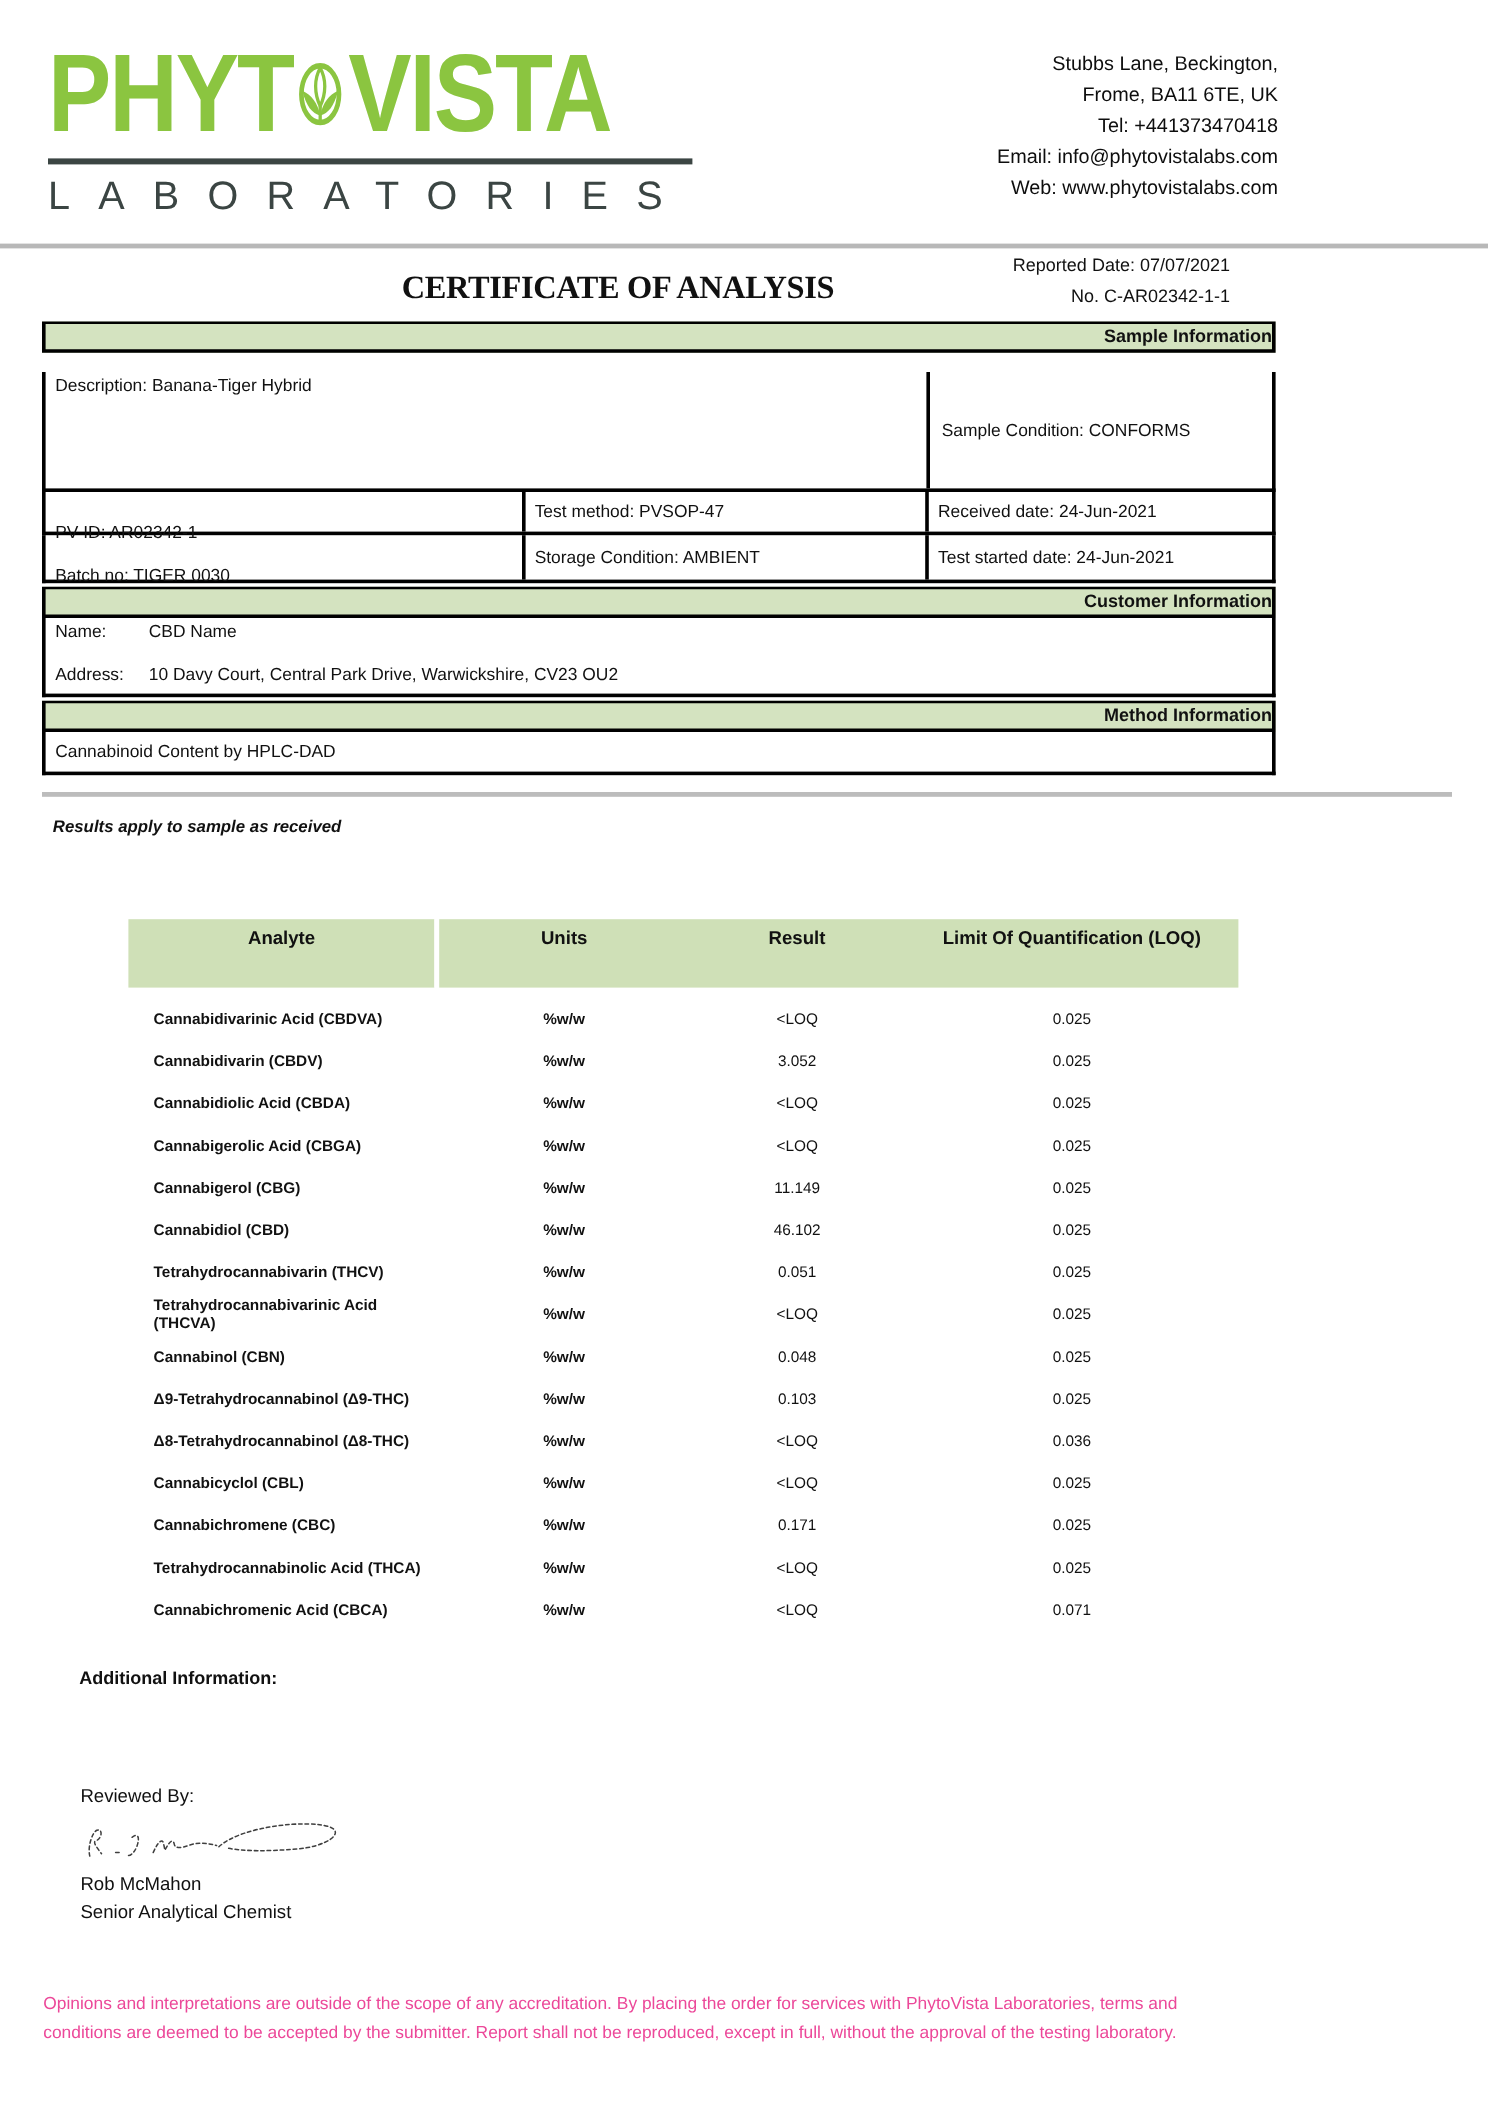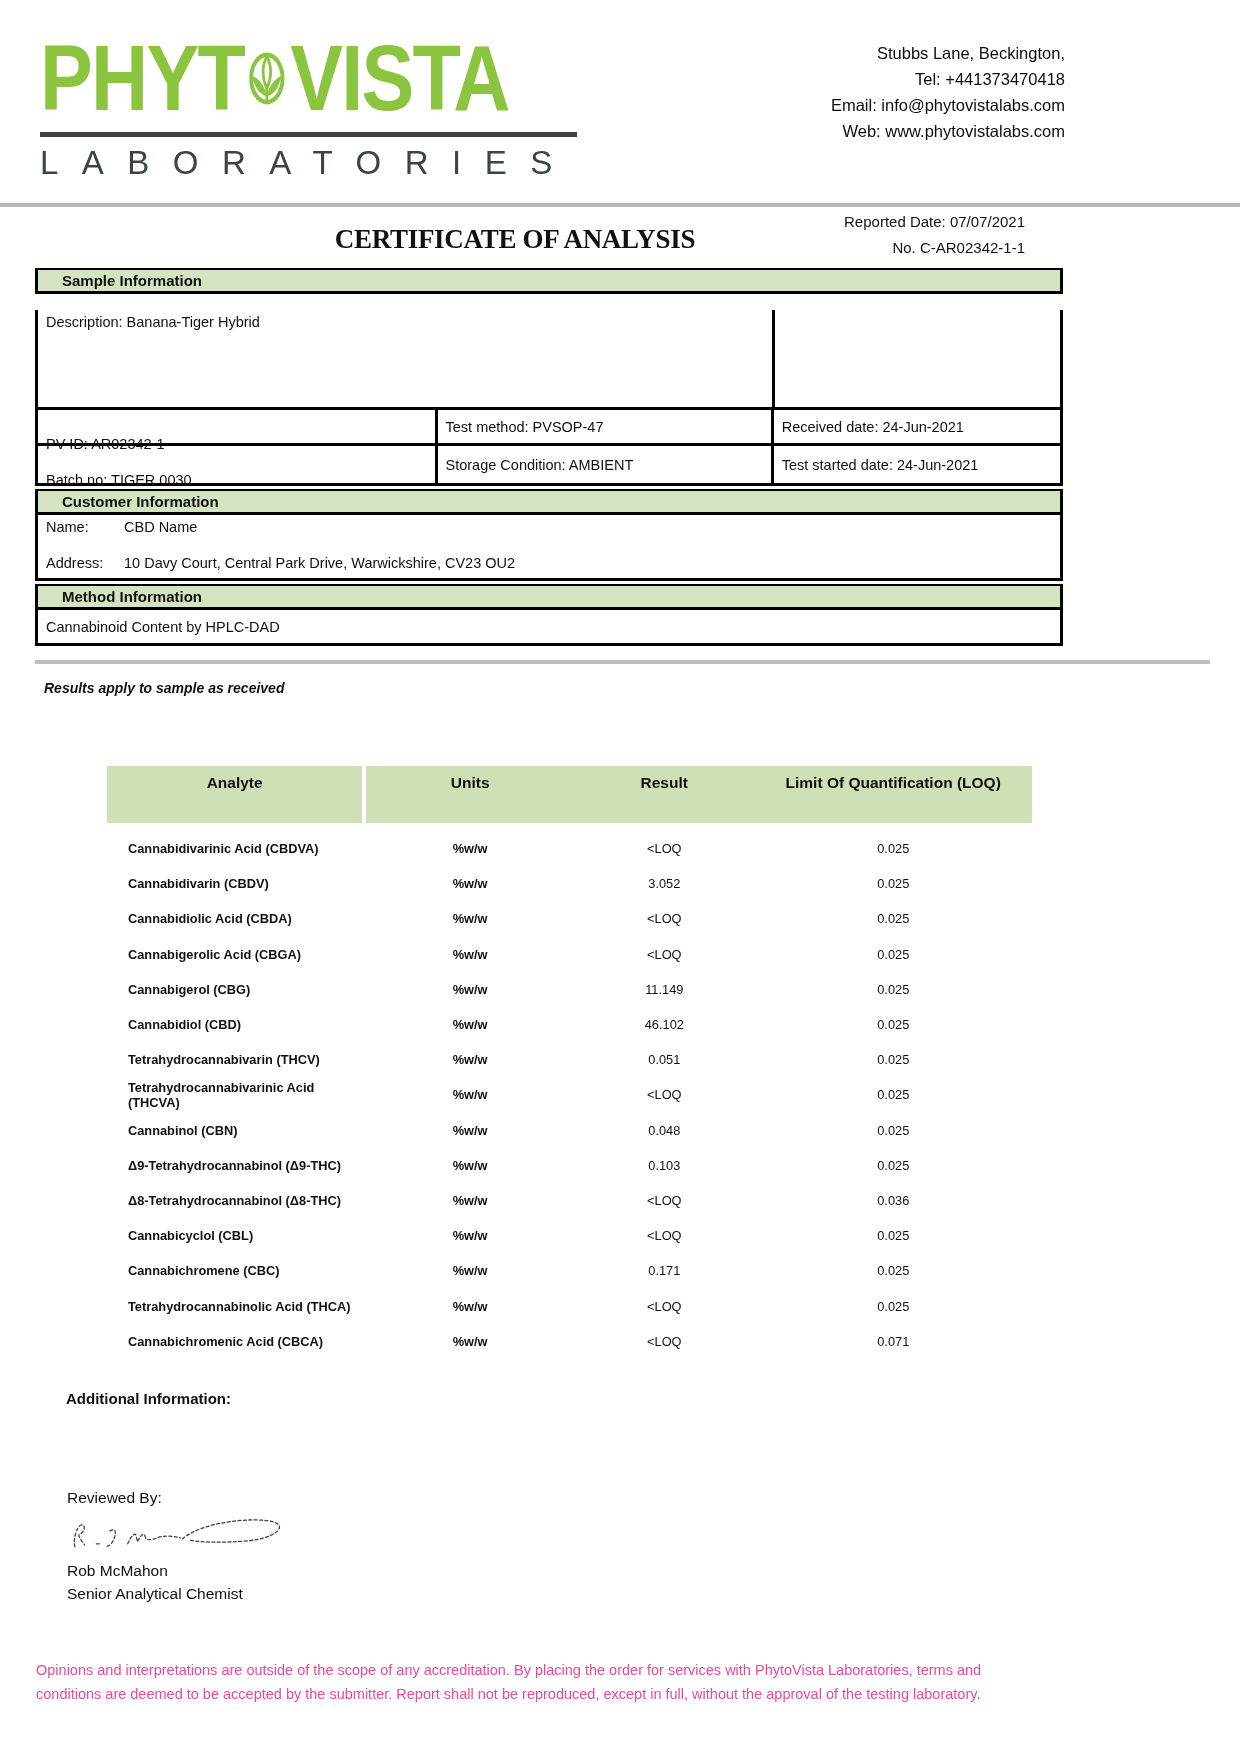--- a/index.html
+++ b/index.html
@@ -15,21 +15,21 @@
 
   .contact-block { position:absolute; left:600px; top:40px; width:465px; text-align:right; font-size:16.5px; line-height:26px; color:#0d0d0d; }
 
   .header-rule { position:absolute; left:0; top:203px; width:1240px; height:4px; background:#b8b8b8; }
 
   .report-meta { position:absolute; left:790px; top:209px; width:235px; text-align:right; font-size:15px; line-height:26px; }
   .page-title { position:absolute; left:0; top:224px; width:1030px; text-align:center; font-size:27px; font-weight:bold; letter-spacing:-0.3px;font-family:Liberation Serif, serif; }
 
   
   .info-table { position:absolute; left:35px; top:268px; width:1028px; font-size:14.5px; }
-  .sec-bar { background:#d4e3c0; border:3px solid #000; border-top-width:2px; height:26px; padding:2px 0 0 24px; font-weight:bold; font-size:15px; }
+  .sec-bar { background:#d4e3c0; border:3px solid #000; border-top-width:2px; height:26px; padding:2px 0 0 24px; font-weight:bold; font-size:15px;text-align:right; }
   .irow { display:flex; border:3px solid #000; border-top:none; }
   .icell { padding:4px 6px 4px 8px; }
   .vdiv { width:3px; background:#000; }
   .rowA { height:100px;margin-top:16px; }
   .rowA .desc { width:71.8%; }
   .rowA .cond { flex:1; display:flex; align-items:center; padding-left:10px; }
   .rowB { height:36px; }
   .rowC { height:40px; }
   .rowB .icell, .rowC .icell { display:flex; align-items:center; }
   .w1 { width:38.8%;margin-top:30px; } .w2 { width:32.6%; } .w3 { flex:1; }
@@ -83,39 +83,41 @@
         <path d="M50,84 L50,112" stroke="#8bc540" stroke-width="7"></path>
       </svg>
       <span>VISTA</span>
     </div>
     <div class="logo-divider"></div>
     <div class="logo-subtitle">LABORATORIES</div>
   </div>
 
   <div class="contact-block">
     <div>Stubbs Lane, Beckington,</div>
+    <div>Frome, BA11 6TE, UK</div>
     <div>Tel: +441373470418</div>
     <div>Email: info@phytovistalabs.com</div>
     <div>Web: www.phytovistalabs.com</div>
   </div>
 
   <div class="header-rule"></div>
 
   <div class="report-meta">
     <div>Reported Date: 07/07/2021</div>
     <div>No. C-AR02342-1-1</div>
   </div>
   <div class="page-title">CERTIFICATE OF ANALYSIS</div>
 
   <div class="info-table">
     <div class="sec-bar">Sample Information</div>
 
     <div class="irow rowA">
       <div class="icell desc">Description: Banana-Tiger Hybrid</div>
       <div class="vdiv"></div>
+      <div class="icell cond">Sample Condition: CONFORMS</div>
     </div>
 
     <div class="irow rowB">
       <div class="icell w1">PV ID: AR02342-1</div>
       <div class="vdiv"></div>
       <div class="icell w2">Test method: PVSOP-47</div>
       <div class="vdiv"></div>
       <div class="icell w3">Received date: 24-Jun-2021</div>
     </div>
 

